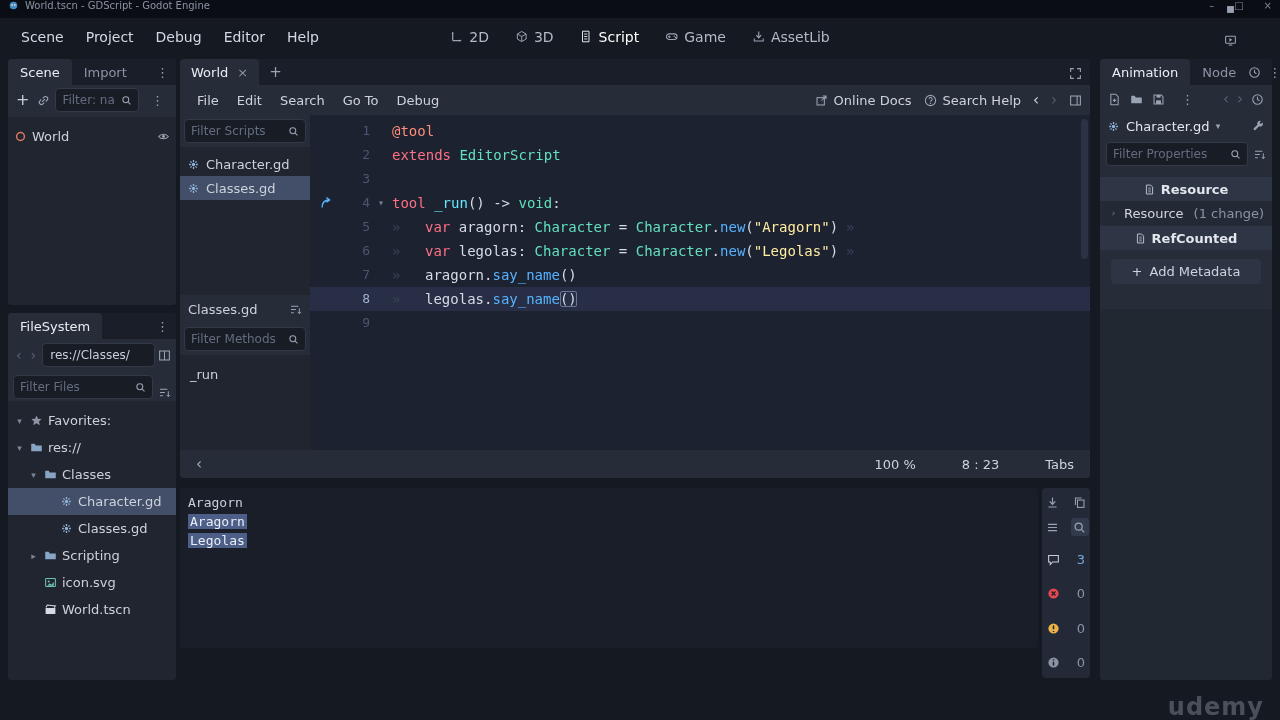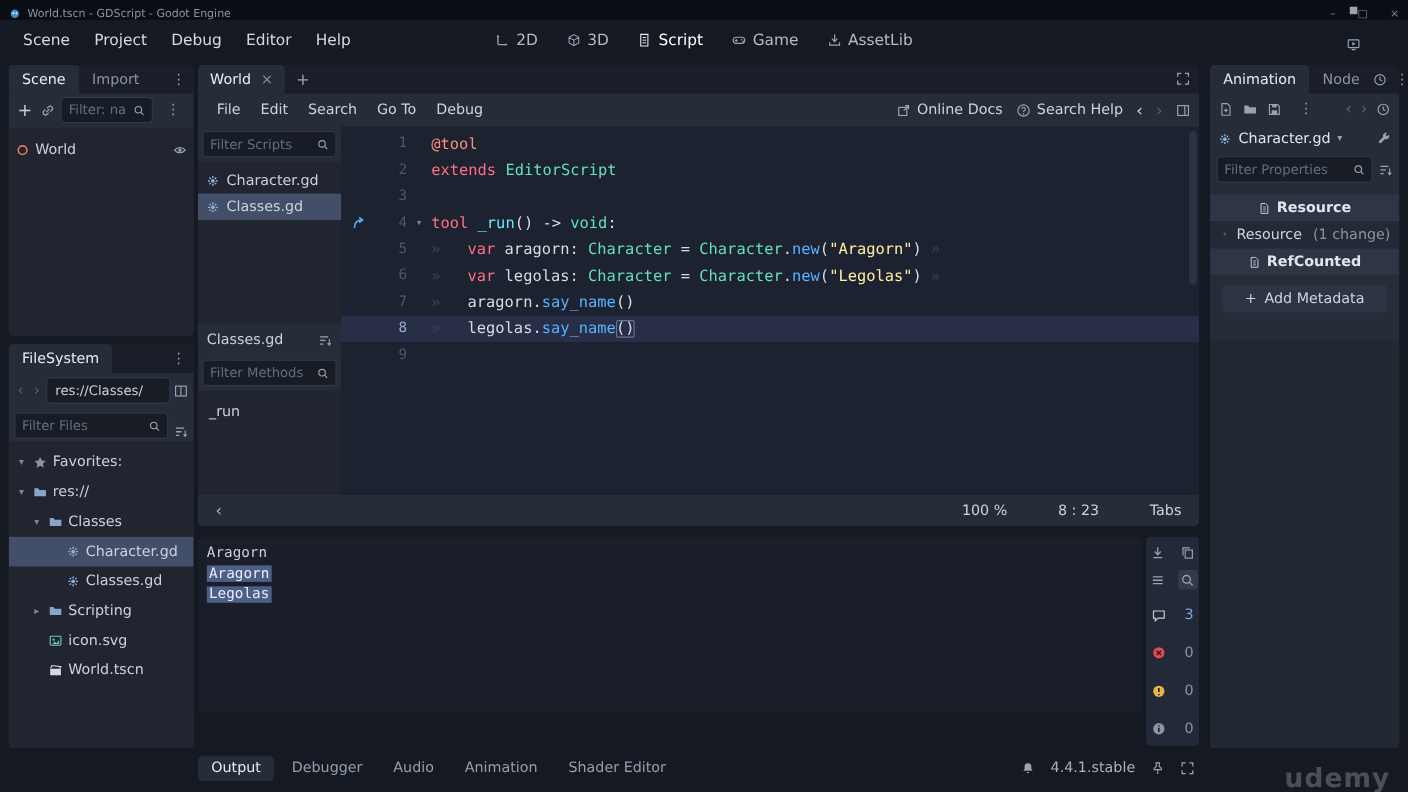--- a/index.html
+++ b/index.html
@@ -11,21 +11,21 @@
     -webkit-font-smoothing:antialiased;
   }
   .abs { position:absolute; }
   .panel { background:#262c38; border-radius:4px; }
   svg.ic { width:16px; height:16px; flex:none; color:#9aa3b3; display:inline-block; vertical-align:middle; }
   svg.ic.sm { width:13px; height:13px; }
   svg.ic.xs { width:11px; height:11px; }
 
   
   .titlebar { left:0; top:0; width:1280px; height:18px; background:#0a0d13;
-    display:flex; align-items:flex-end; gap:6px; padding:0 8px; color:#8b93a3; font-size:10px; }
+    display:flex; align-items:flex-start; gap:6px; padding:0 8px; color:#8b93a3; font-size:10px; }
   .win-controls { margin-left:auto; display:flex; gap:20px; color:#7d8594; font-size:10px; }
 
   
   .menubar { left:0; top:18px; width:1280px; height:37px; display:flex; align-items:center; }
   .menus { display:flex; padding-left:10px; }
   .menu-item { padding:4px 11px; font-size:14px; color:#d4d9e2; border-radius:3px; }
   .workspaces { position:absolute; left:50%; transform:translateX(-50%); display:flex; gap:10px; align-items:center; }
   .ws { display:flex; align-items:center; gap:6px; font-size:14px; color:#b3bac6; padding:4px 8px; border-radius:3px; }
   .ws.active { color:#ffffff; }
   .ws.active svg.ic { color:#e8ecf2; }
@@ -677,39 +677,20 @@
       </div>
       <div class="os-count">
         <svg class="ic sm">
             <use href="#i-info"></use>
           </svg>
         <span class="cnt">0</span>
       </div>
     </div>
   </div>
 
-  <div class="abs bottombar" style="left:180px;top:684px;width:910px;height:28px">
-    <span class="bb-tab active">Output</span>
-    <span class="bb-tab">Debugger</span>
-    <span class="bb-tab">Audio</span>
-    <span class="bb-tab">Animation</span>
-    <span class="bb-tab">Shader Editor</span>
-    <div class="bb-right">
-      <svg class="ic sm">
-          <use href="#i-bell"></use>
-        </svg>
-      <span>4.4.1.stable</span>
-      <svg class="ic sm">
-          <use href="#i-pin"></use>
-        </svg>
-      <svg class="ic sm">
-          <use href="#i-expand"></use>
-        </svg>
-    </div>
-  </div>
 
   <div class="abs panel" style="left:1100px;top:59px;width:172px;height:621px">
     <div class="dock-tabs">
       <div class="dock-tab active">Animation</div>
       <div class="dock-tab">Node</div>
       <svg class="ic sm" style="margin-left:auto">
           <use href="#i-clock"></use>
         </svg>
       <span class="kebab" style="margin-left:0">⋮</span>
     </div>

